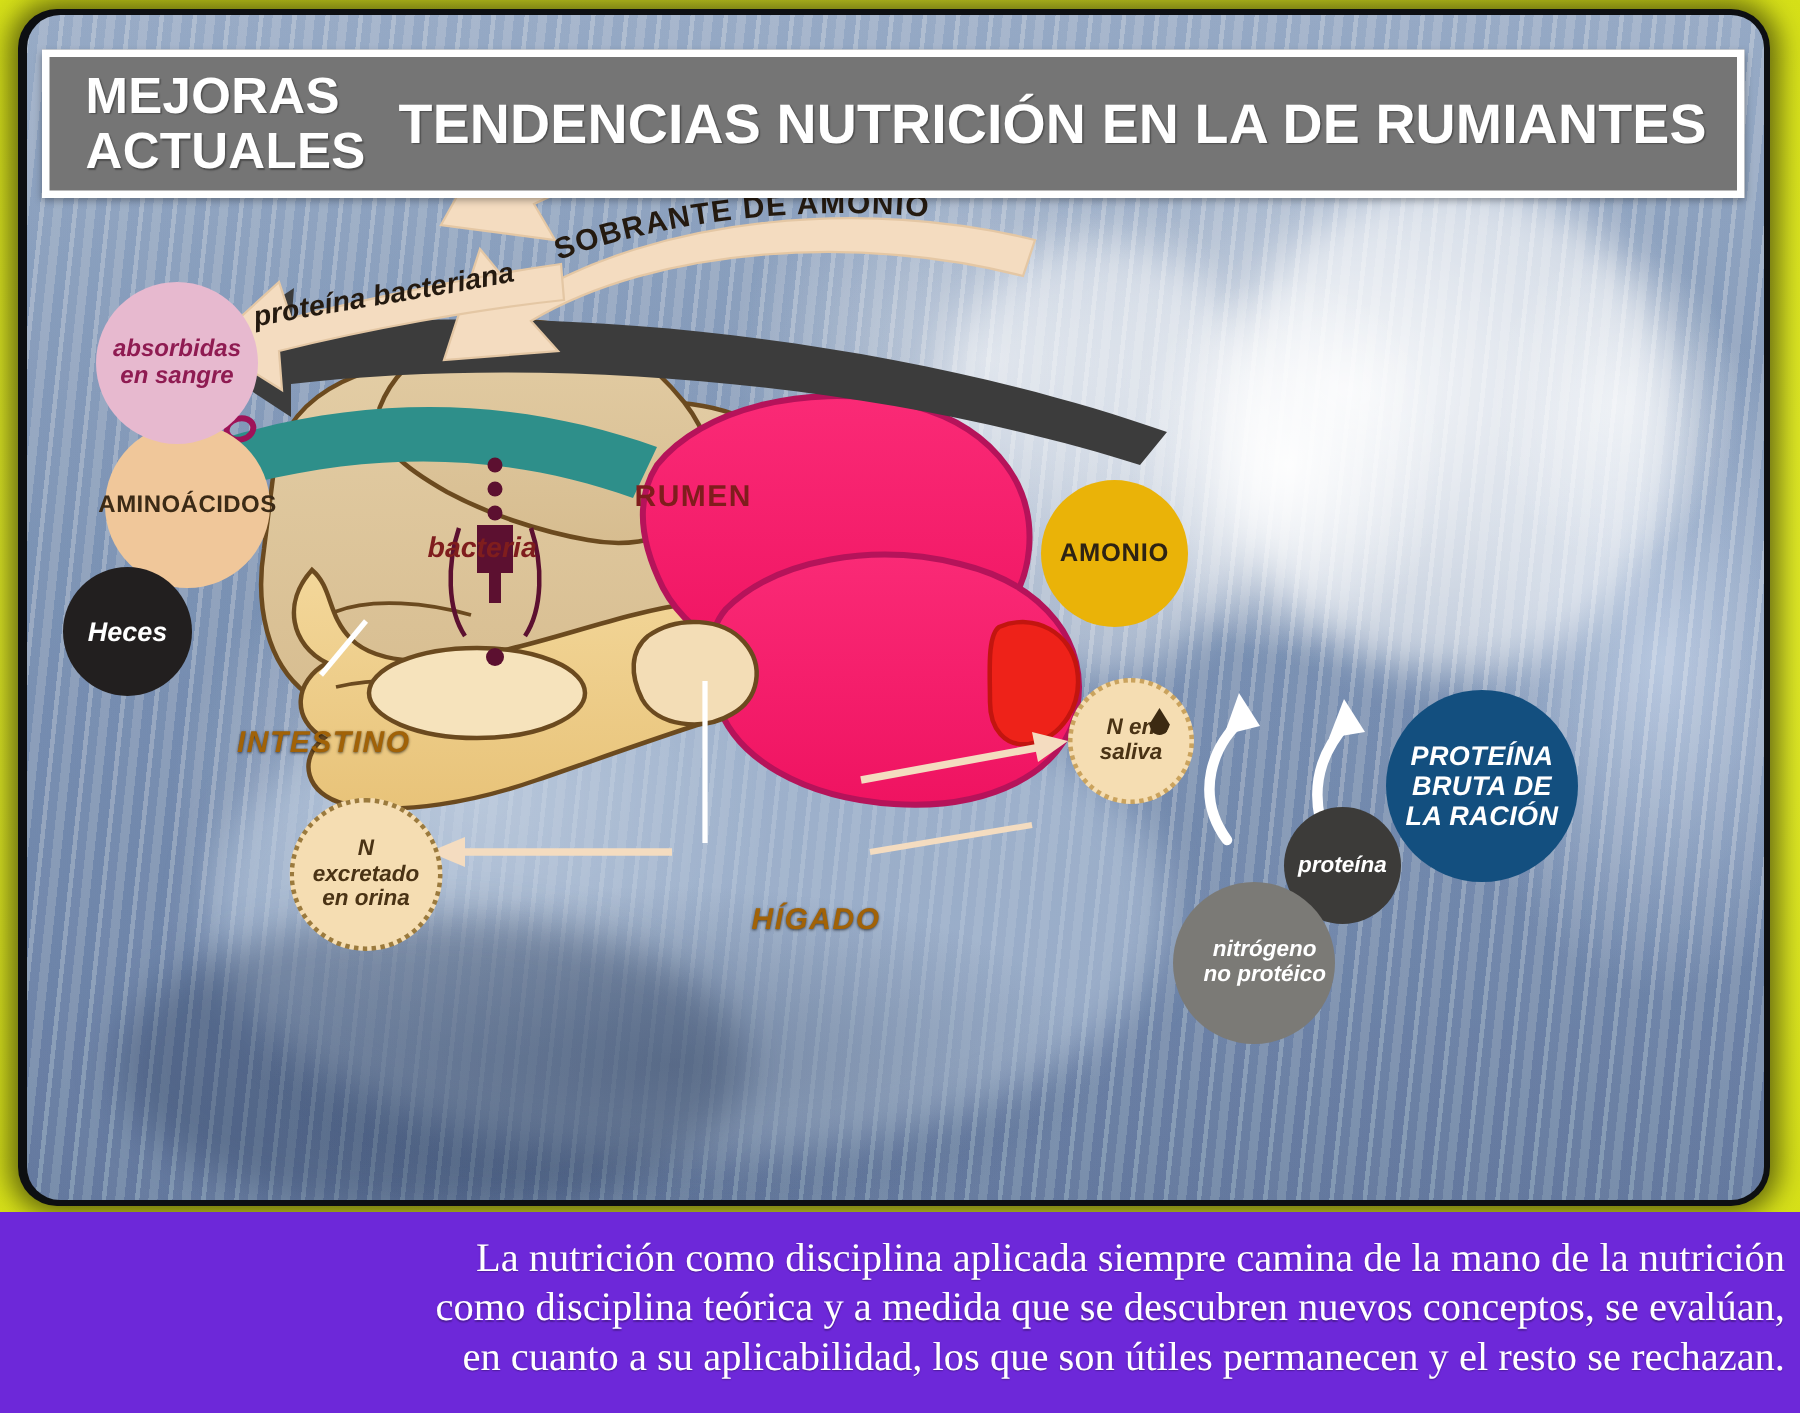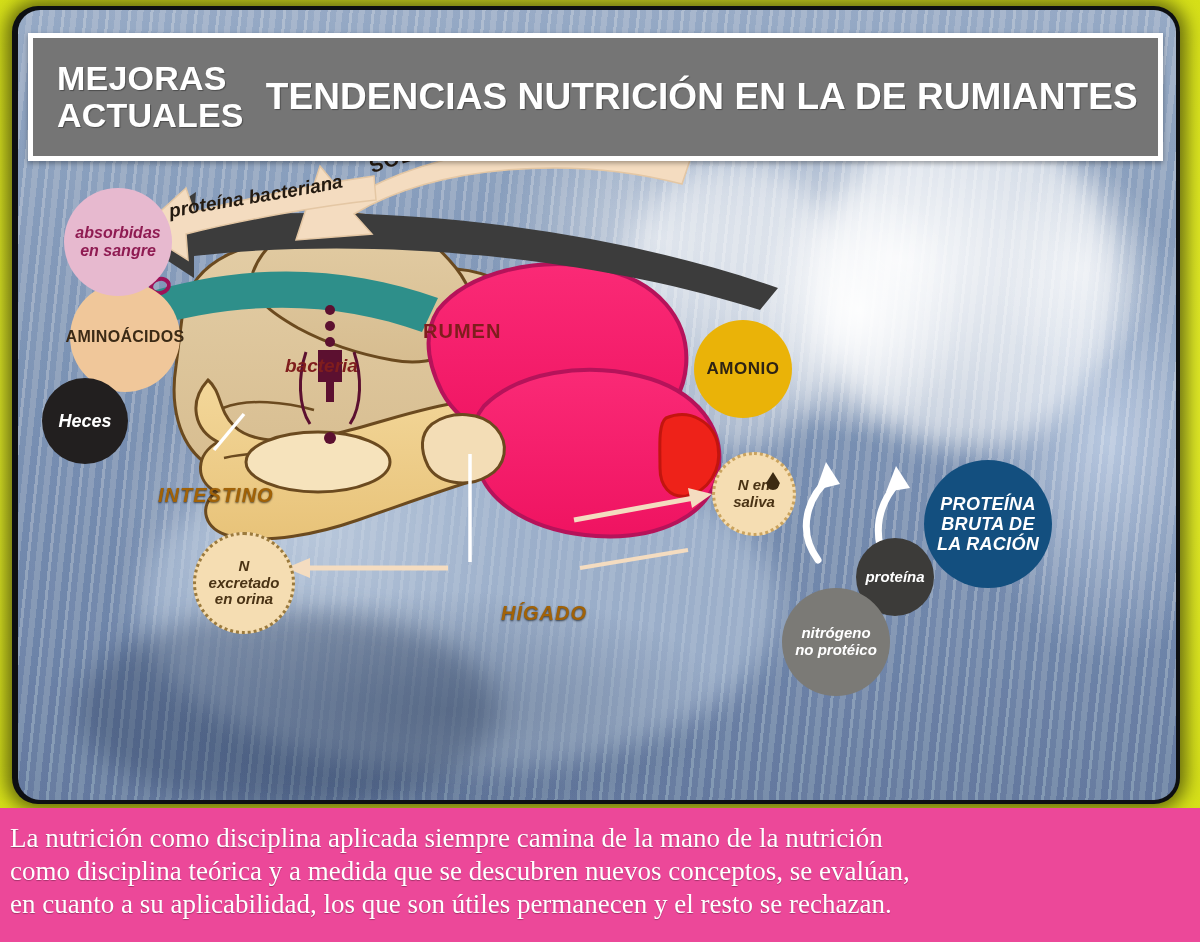--- a/index.html
+++ b/index.html
@@ -57,21 +57,21 @@
       radial-gradient(ellipse 150px 180px at 840px 300px, rgba(255,255,255,.9) 0%, rgba(255,255,255,0) 70%),
       radial-gradient(ellipse 120px 150px at 1060px 260px, rgba(255,255,255,.55) 0%, rgba(255,255,255,0) 70%),
       radial-gradient(ellipse 380px 160px at 430px 700px, rgba(32,50,80,.30) 0%, rgba(32,50,80,0) 75%);
     pointer-events:none;
   }
   
   .cow-blob{position:absolute;border-radius:50%;filter:blur(14px);}
 
   
   .titlebar{
-    position:absolute;left:28px;top:33px;width:1135px;height:128px;
+    position:absolute;left:28px;top:33px;width:1135px;height:99px;
     background:#757575;
     border:5px solid #ffffff;
     box-sizing:border-box;
     display:flex;align-items:center;
     box-shadow:0 2px 5px rgba(0,0,0,.35);
   }
   .title-left{
     color:#fff;font-weight:bold;font-size:34px;line-height:1.08;
     margin-left:24px;letter-spacing:.2px;
     text-shadow:1px 1px 1px rgba(0,0,0,.35);
@@ -122,42 +122,42 @@
     left:175px;top:522px;width:102px;height:102px;
     background:#f5ddb2;color:#4a3315;font-size:15px;font-style:italic;
     border:3px dotted #9b7a3d;
   }
   .b-proteina{
     left:838px;top:528px;width:78px;height:78px;
     background:#3c3b39;color:#ffffff;font-size:15px;font-style:italic;
   }
   .b-nnp{
     left:764px;top:578px;width:108px;height:108px;
-    background:#7b7a76;color:#ffffff;font-size:15px;font-style:italic;
+    background:#7b7a76;color:#ffffff;font-size:15px;font-style:italic;justify-content:flex-end;
   }
   .b-pbr{
     left:906px;top:450px;width:128px;height:128px;
     background:#134f7f;color:#ffffff;font-size:18px;font-style:italic;
     letter-spacing:.3px;
   }
   .bubble span{display:block;padding:0 6px;white-space:pre-line;}
 
   
   .lbl{position:absolute;color:#a16207;font-style:italic;font-weight:bold;
        text-shadow:0 1px 2px rgba(0,0,0,.65);}
   .lbl-dark{position:absolute;color:#7f1d1d;font-weight:bold;}
 
   
   .caption{
     position:absolute;left:0;top:808px;width:1200px;height:134px;
-    background:#ec4899;
+    background:#6d28d9;
     color:#ffffff;
     font-family:"Liberation Serif", serif;
     font-size:27px;line-height:1.23;
-    text-align:left;
+    text-align:right;
     padding:14px 10px 0 10px;box-sizing:border-box;
     text-shadow:0 1px 1px rgba(0,0,0,.3);
   }
 </style>
 </head>
 <body>
 
 <div class="slide">
 
   <div class="frame-glow"></div>

